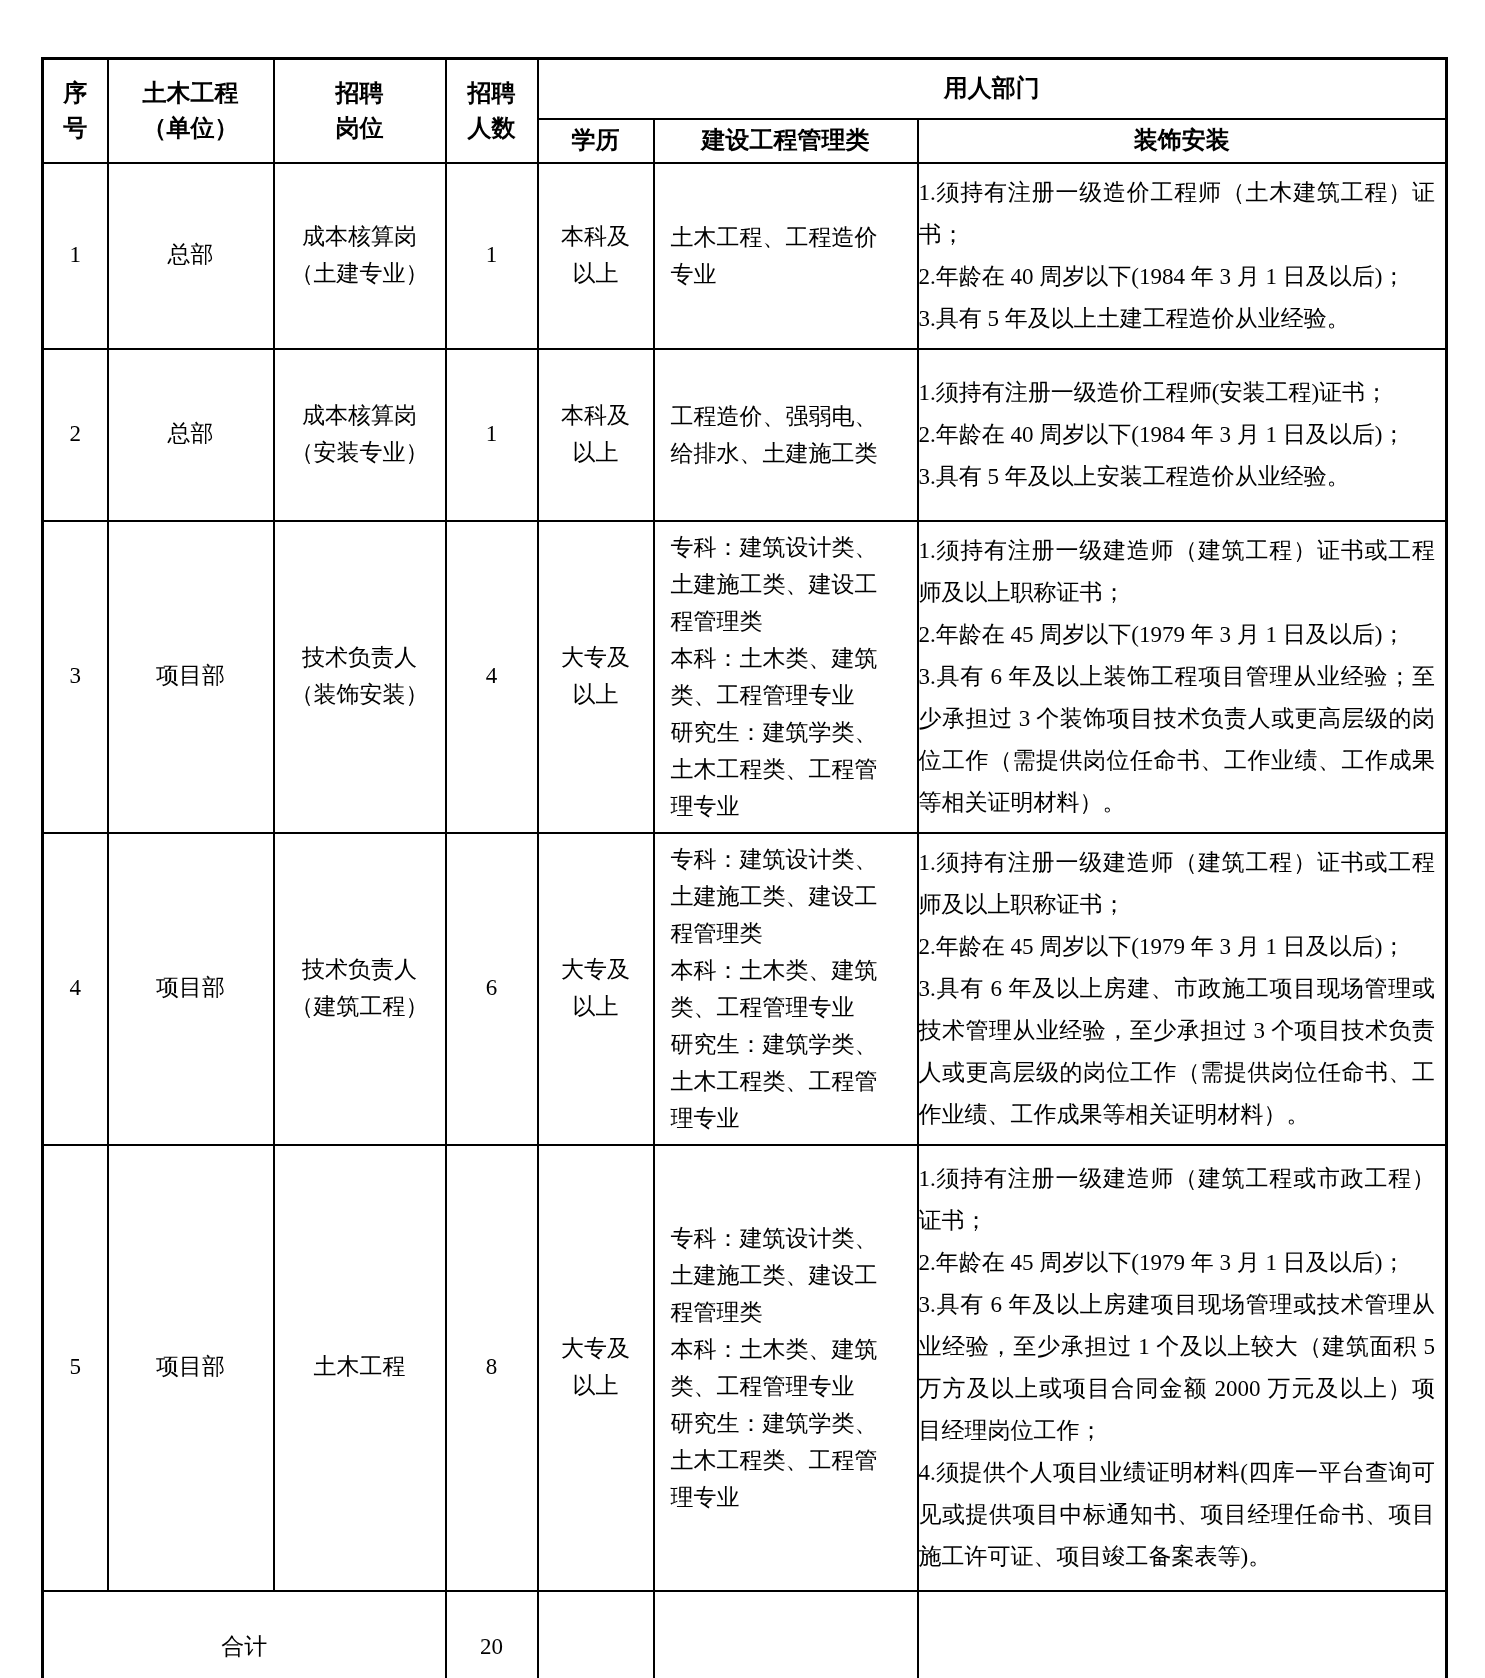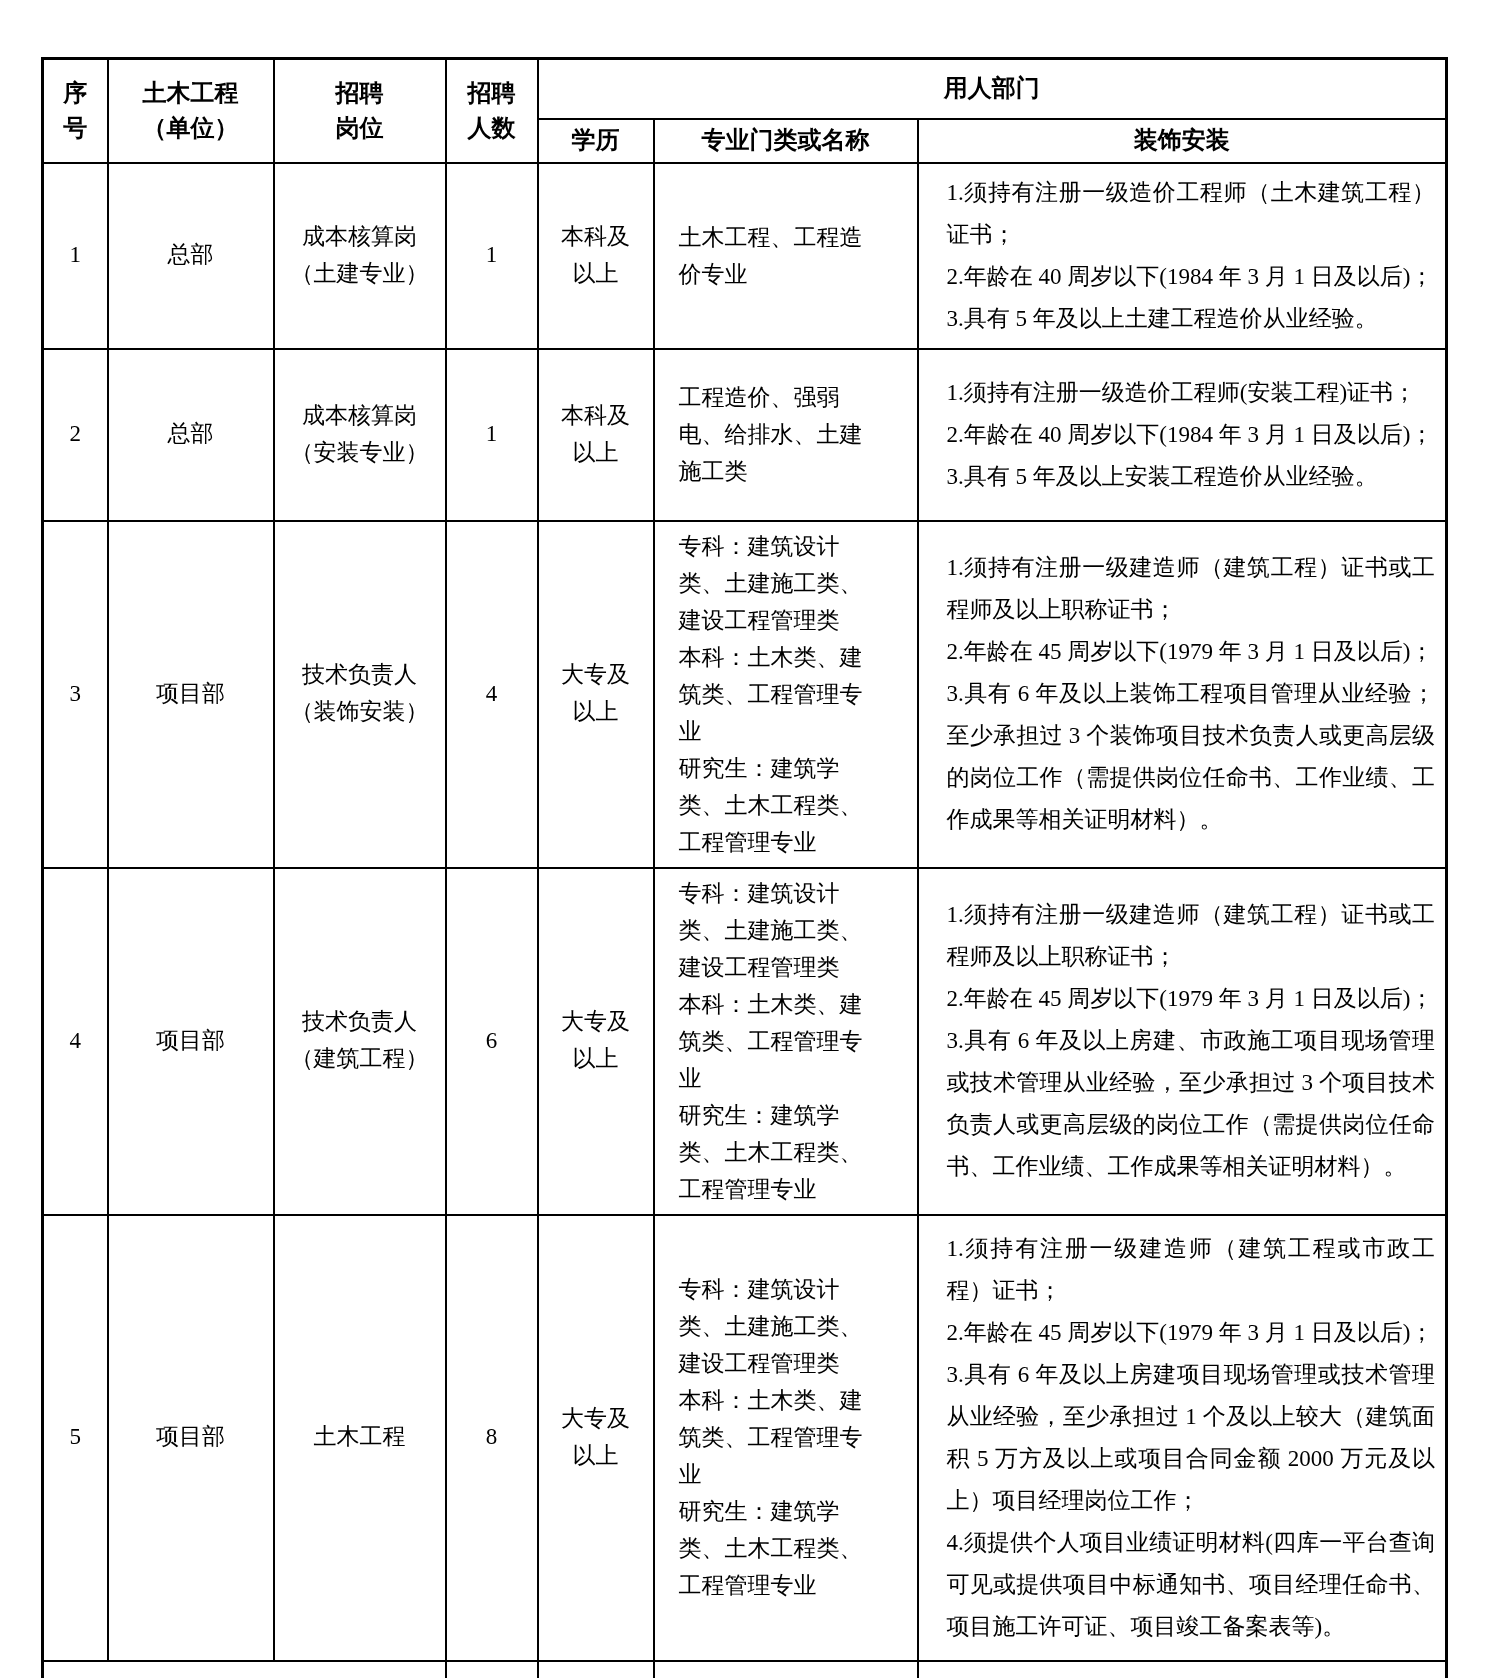--- a/index.html
+++ b/index.html
@@ -39,27 +39,27 @@
     font-size: 24px;
     text-align: center;
     line-height: 1.45;
   }
   td.c-center {
     text-align: center;
     line-height: 1.6;
   }
   td.c-major {
     text-align: left;
-    padding: 6px 38px 6px 24px;
+    padding: 6px 38px 6px 16px;
     line-height: 37px;
     margin-left: 33px;
   }
   td.c-req {
     text-align: justify;
-    padding: 8px 10px 8px 28px;
+    padding: 8px 10px 8px 0;
     line-height: 42px;
   }
   tr.h-top    { height: 60px; }
   tr.h-sub    { height: 44px; margin-left: 15px; }
   tr.r1       { height: 178px; }
   tr.r2       { height: 172px; }
   tr.r3       { height: 298px; }
   tr.r4       { height: 300px; }
   tr.r5       { height: 446px; }
   tr.rfooter  { height: 114px; }
@@ -84,21 +84,21 @@
       <th rowspan="2">土木工程
 （单位）</th>
       <th rowspan="2">招聘
 岗位</th>
       <th rowspan="2">招聘
 人数</th>
       <th colspan="3">用人部门</th>
     </tr>
     <tr class="h-sub">
       <th>学历</th>
-      <th>专业门类或名称</th>
+      <th>建设工程管理类</th>
       <th>装饰安装</th>
     </tr>
   </thead>
   <tbody>
     <tr class="r1">
       <td class="c-center">1</td>
       <td class="c-center">总部</td>
       <td class="c-center">成本核算岗
 （土建专业）</td>
       <td class="c-center">1</td>

